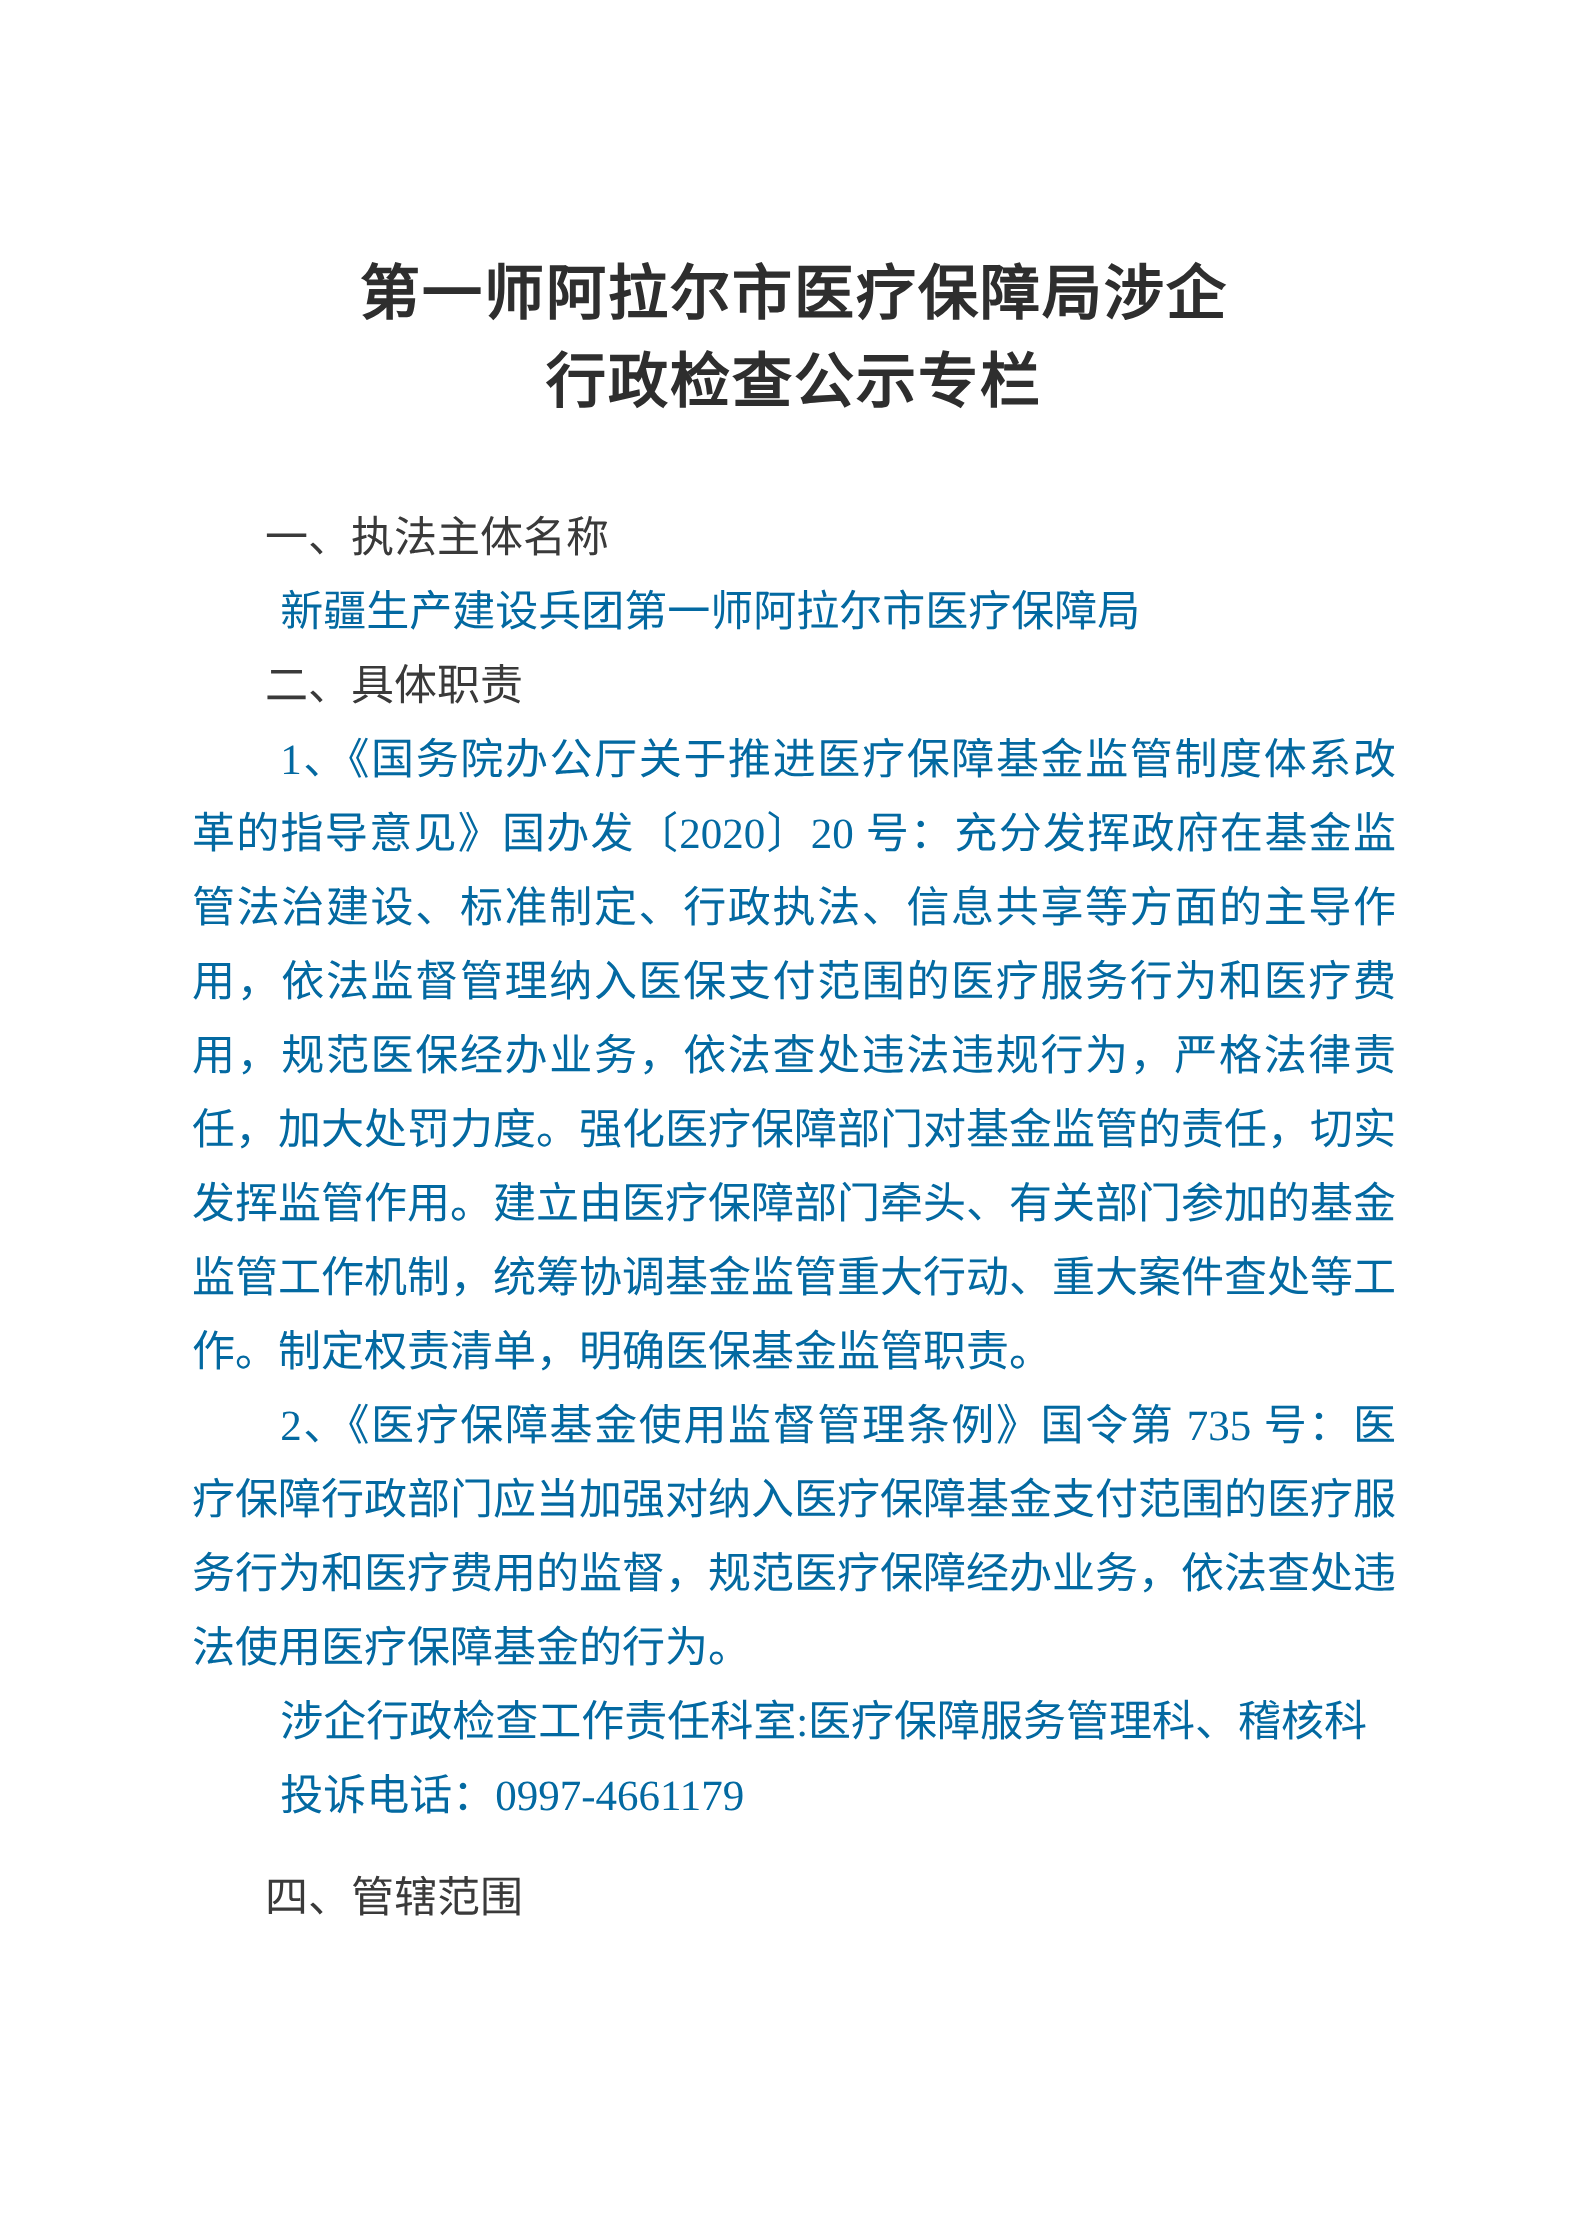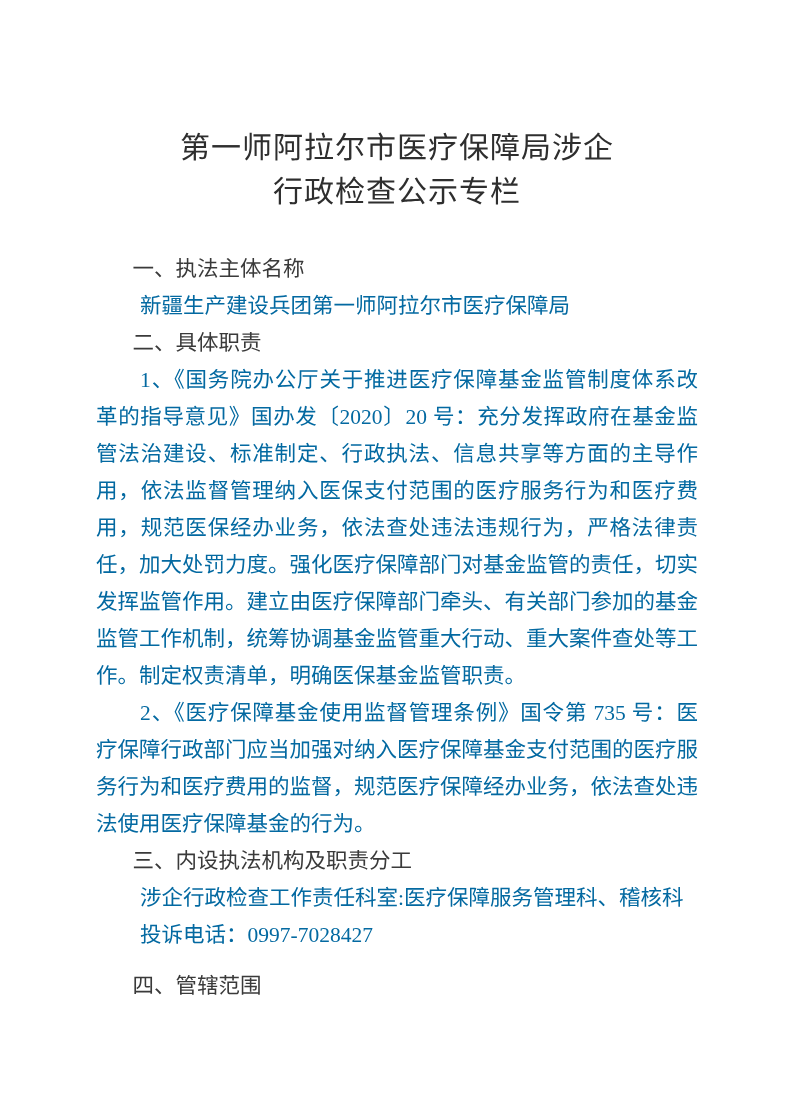--- a/index.html
+++ b/index.html
@@ -18,21 +18,21 @@
     width: 794px;
     height: 1108px;
     padding: 126px 96px 0 96px;
     background: #ffffff;
   }
   .doc-title {
     margin: 0;
     text-align: center;
     font-size: 30px;
     line-height: 44px;
-    font-weight: 400;
+    font-weight: 700;
     letter-spacing: 1px;
     color: #2e2e2e;
     font-family: "Liberation Serif", "DejaVu Serif", serif;
   }
   .doc-title .title-line {
     display: block;
   }
   .content {
     margin-top: 37px;
     font-size: 21.5px;
@@ -77,22 +77,21 @@
     <h2 class="sec-heading">一、执法主体名称</h2>
 
     <p class="body-text single-line">新疆生产建设兵团第一师阿拉尔市医疗保障局</p>
 
     <h2 class="sec-heading">二、具体职责</h2>
 
     <p class="body-text">1、《国务院办公厅关于推进医疗保障基金监管制度体系改革的指导意见》国办发〔2020〕20 号：充分发挥政府在基金监管法治建设、标准制定、行政执法、信息共享等方面的主导作用，依法监督管理纳入医保支付范围的医疗服务行为和医疗费用，规范医保经办业务，依法查处违法违规行为，严格法律责任，加大处罚力度。强化医疗保障部门对基金监管的责任，切实发挥监管作用。建立由医疗保障部门牵头、有关部门参加的基金监管工作机制，统筹协调基金监管重大行动、重大案件查处等工作。制定权责清单，明确医保基金监管职责。</p>
 
     <p class="body-text">2、《医疗保障基金使用监督管理条例》国令第 735 号：医疗保障行政部门应当加强对纳入医疗保障基金支付范围的医疗服务行为和医疗费用的监督，规范医疗保障经办业务，依法查处违法使用医疗保障基金的行为。</p>
 
-    <h2 class="sec-heading">三、内设执法机构及职责分工</h2>
 
     <p class="body-text single-line">涉企行政检查工作责任科室:医疗保障服务管理科、稽核科</p>
 
-    <p class="body-text single-line">投诉电话：0997-7028427</p>
+    <p class="body-text single-line">投诉电话：0997-4661179</p>
 
     <h2 class="sec-heading last">四、管辖范围</h2>
 
   </div>
 </div>
 
 </body></html>

